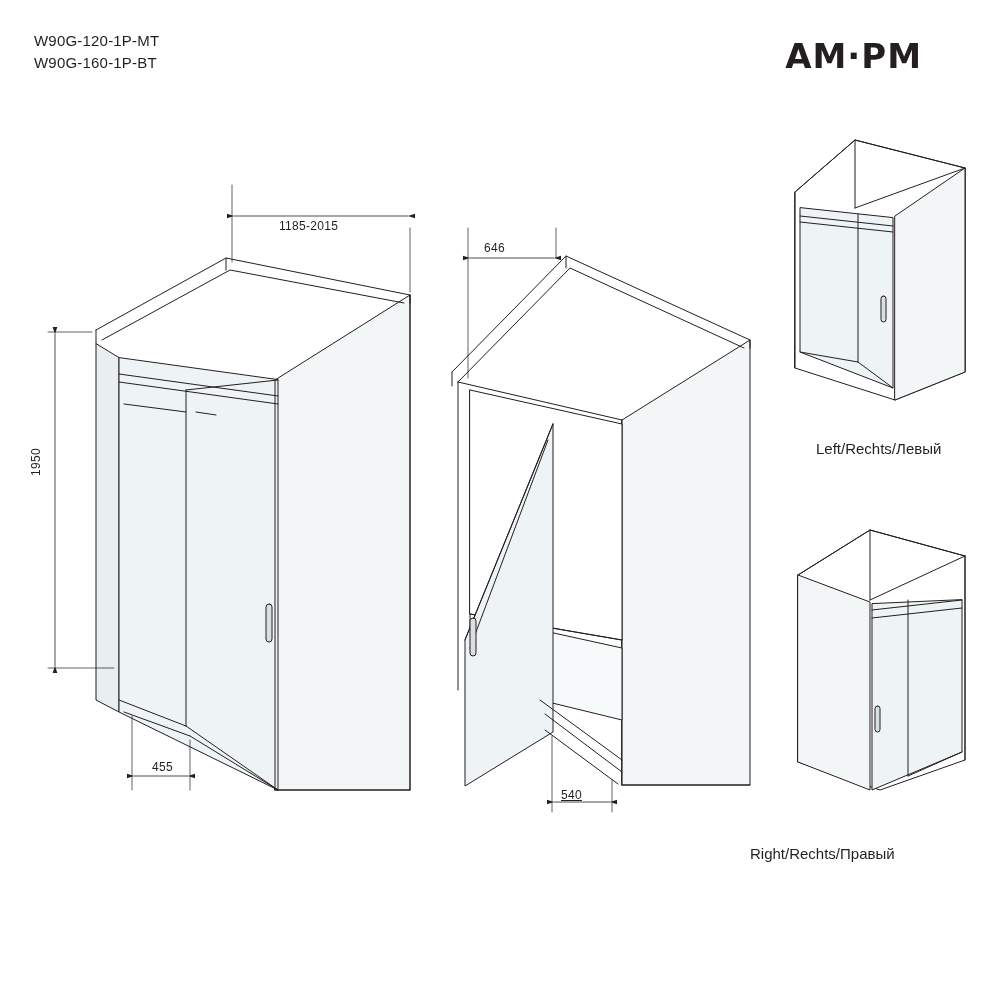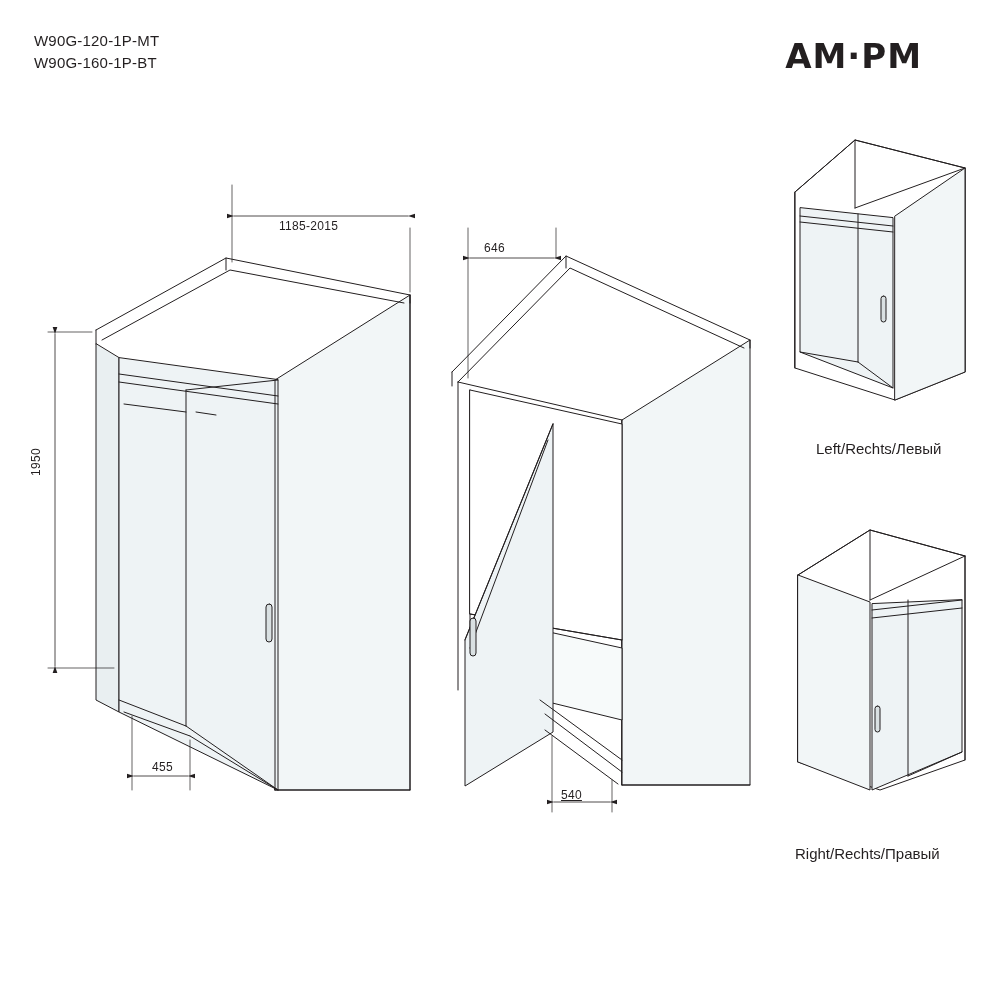--- a/index.html
+++ b/index.html
@@ -50,21 +50,21 @@
     height: 1000px;
   }
 
   .caption {
     position: absolute;
     font-size: 15px;
     color: #231f20;
     white-space: nowrap;
   }
   #caption-left { left: 816px; top: 440px; }
-  #caption-right { left: 795px; top: 845px; }
+  #caption-right { left: 750px; top: 845px; }
 
   .dim-label {
     position: absolute;
     font-size: 12px;
     letter-spacing: 0.3px;
     color: #231f20;
     white-space: nowrap;
   }
   #dim-width-top { left: 279px; top: 219px; }
   #dim-height-left {

